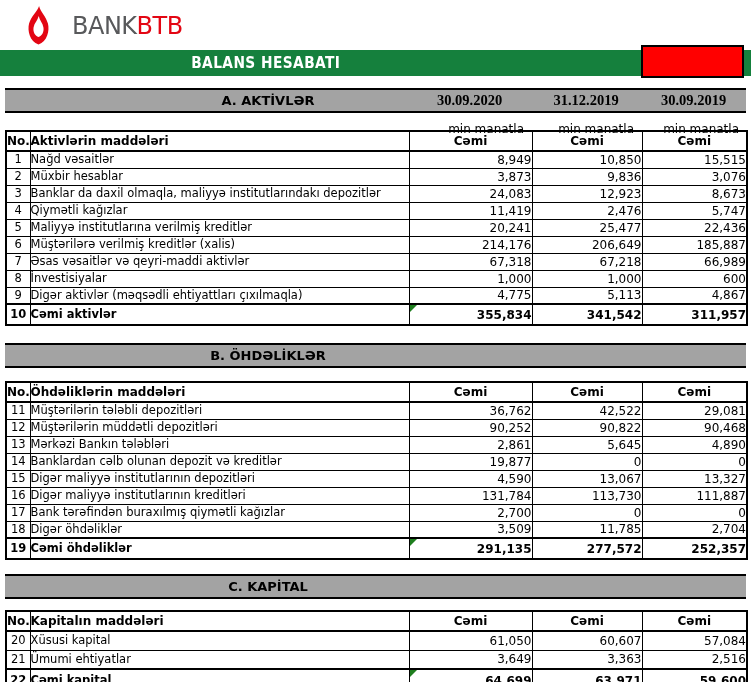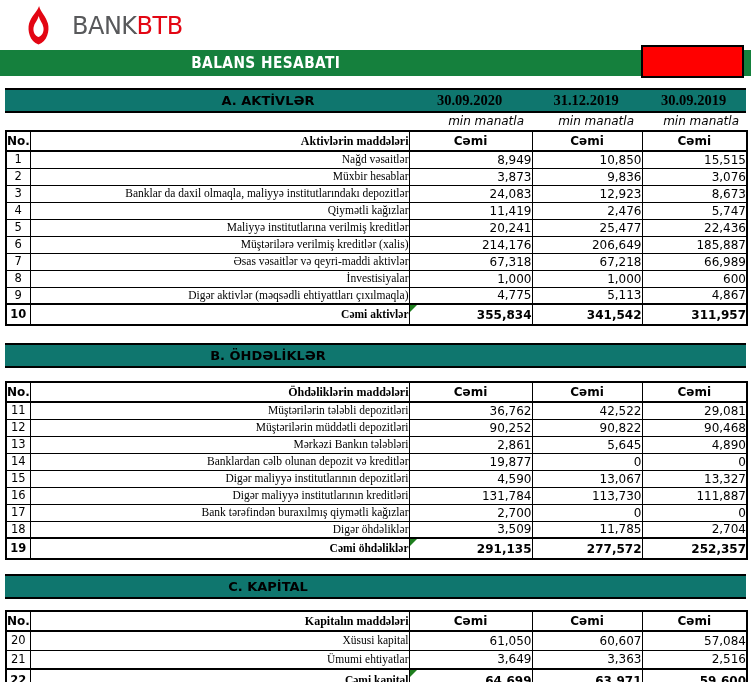--- a/index.html
+++ b/index.html
@@ -16,44 +16,44 @@
   .titlebar{position:absolute;left:0;top:50px;width:751px;height:26px;background:#15803d;}
   .titlebar-text{position:absolute;left:0;top:0;width:531px;height:26px;text-align:center;
                  line-height:26px;color:#fff;font-weight:bold;font-size:16px;}
   .titlebar-text span{display:inline-block;transform:scaleX(0.86);letter-spacing:0.5px;}
   .corner-box{position:absolute;left:641px;top:45px;width:103px;height:33px;background:#FF0000;
               border:2px solid #000;box-sizing:border-box;}
 
   
   .content{position:absolute;left:5px;top:88px;width:741px;}
 
-  .strip{position:relative;height:21px;background:#0f766e;border-top:2px solid #000;
+  .strip{position:relative;height:21px;background:#a3a3a3;border-top:2px solid #000;
          border-bottom:2px solid #000;box-sizing:content-box;}
   .strip-title{position:absolute;left:0;top:0;width:526px;height:21px;text-align:center;
                line-height:21px;font-weight:bold;font-size:13px;}
   .strip-date{position:absolute;top:0;height:21px;text-align:center;line-height:21px;
               font-family:"Liberation Serif",serif;font-weight:bold;font-size:14.5px;}
   .d1{left:403px;width:123px;}
   .d2{left:526px;width:110px;}
   .d3{left:636px;width:105px;}
 
   .unitrow{position:relative;height:17px;}
-  .unit{position:absolute;top:0;height:24px;line-height:17px;font-style:italic;font-size:12px;
+  .unit{position:absolute;top:8px;height:24px;line-height:17px;font-size:12px;
         text-align:right;box-sizing:border-box;padding-right:7px;}
 
   .gap-b{margin-top:17px;}
   .gap-c{margin-top:14px;}
   .pre-table-gap{height:13px;}
 
   table.bal{border-collapse:collapse;width:741px;table-layout:fixed;border:2px solid #000;padding-left:48px;}
   table.bal th,table.bal td{border:1px solid #000;padding:0;line-height:1;vertical-align:middle;
                             overflow:hidden;white-space:nowrap;}
   table.bal th{font-size:12px;font-weight:bold;height:18px;border-top:2px solid #000;
                border-bottom:2px solid #000;}
-  th.items,td.nm{text-align:right;padding-left:4px;font-family:Liberation Serif, serif;}
+  th.items,td.nm{text-align:left;padding-left:4px;}
   td.no{text-align:center;font-size:11.5px;}
   td.nm{font-size:11.5px;}
   td.v{text-align:right;padding-right:7px;font-size:12px;}
   .sec-a tr,.sec-b tr{height:17px;}
   .sec-c tr{height:19px;}
   tr.total{font-weight:bold;}
   tr.total td{border-top:2px solid #000;border-bottom:2px solid #000;height:19px;}
   .sec-c tr.total td{height:21px;}
   td.v.flag{position:relative;}
   td.v.flag::before{content:'';position:absolute;left:0;top:0;width:0;height:0;

